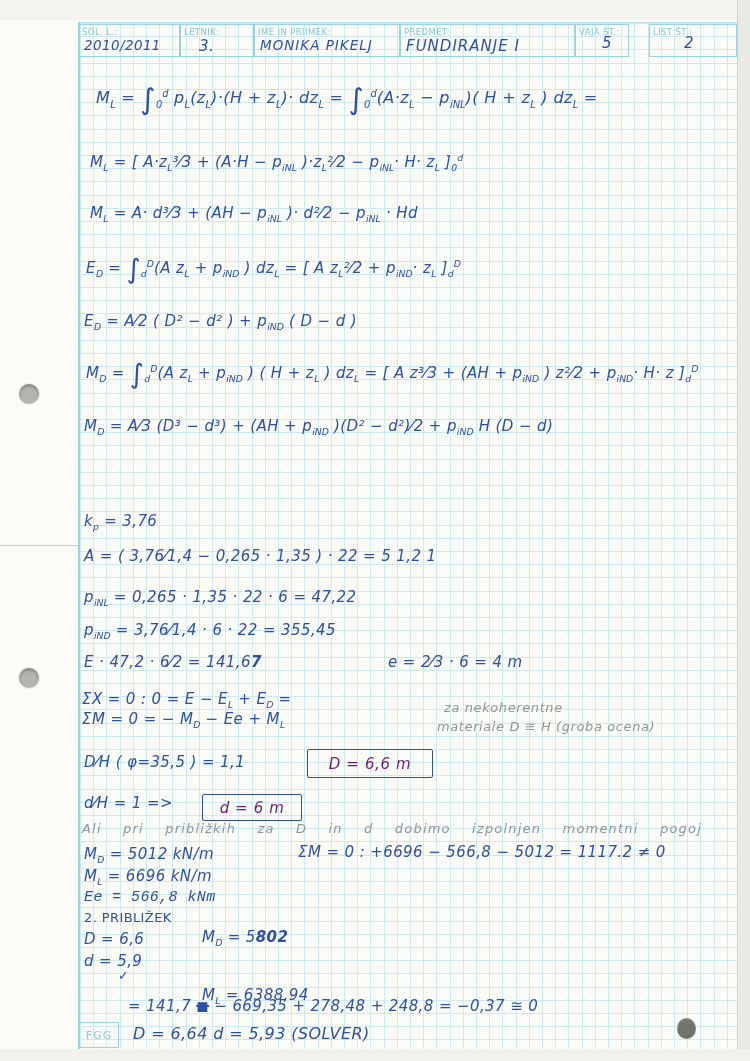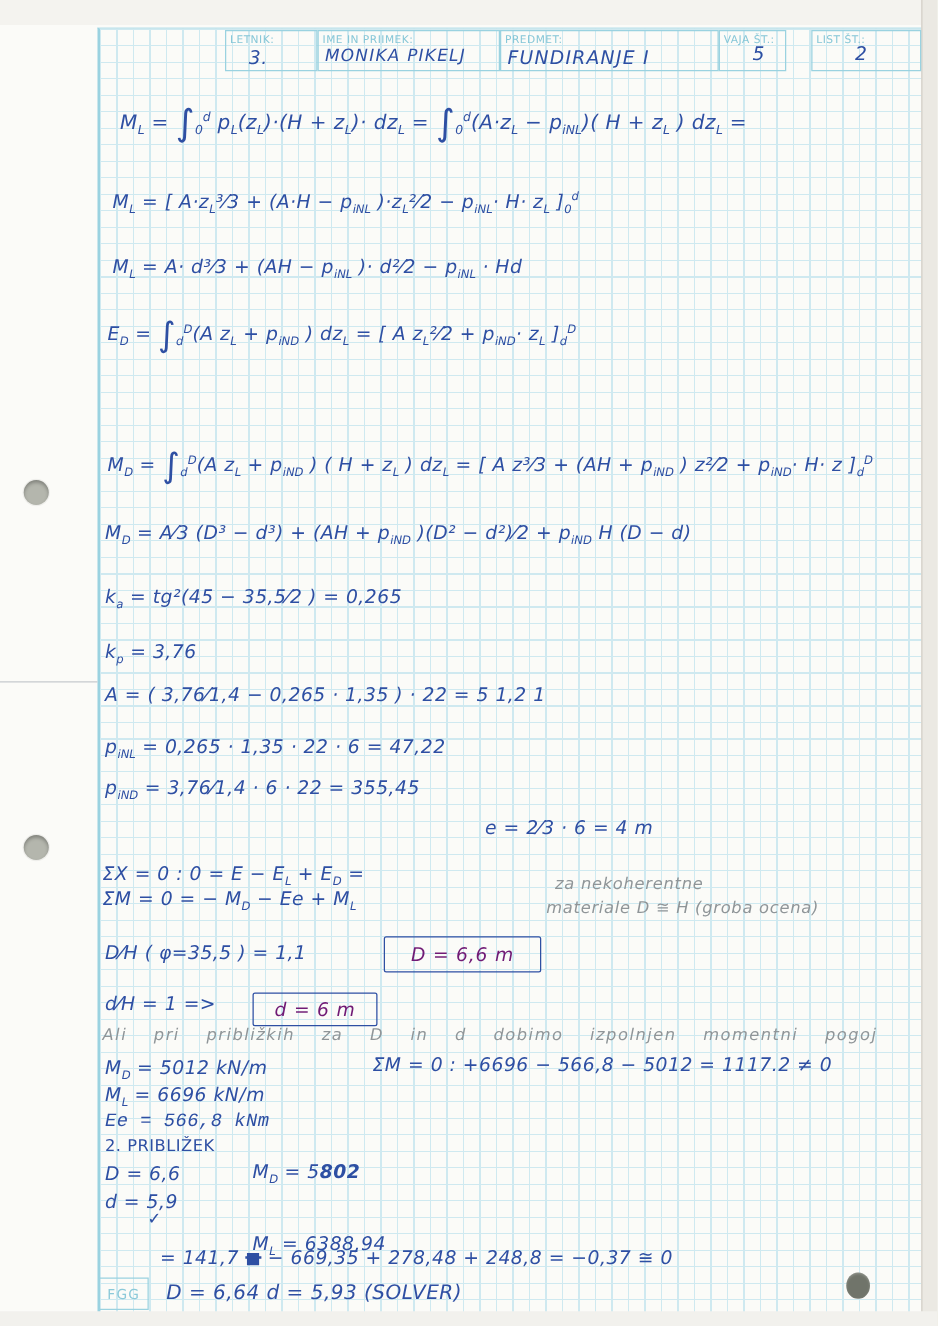--- a/index.html
+++ b/index.html
@@ -45,20 +45,24 @@
 </head>
 <body>
 
 <div class="page">
   <div class="edge-top"></div>
   <div class="grid"></div>
   <div class="edge-right"></div>
   <div class="edge-bottom"></div>
   <div class="margin-line"></div>
 
+  <div class="cell" style="left:78px;width:102px;">
+    <div class="lbl">ŠOL. L.:</div>
+    <div class="val hw" style="position:static;font-size:13.5px;">2010/2011</div>
+  </div>
   <div class="cell" style="left:180px;width:74px;">
     <div class="lbl">LETNIK:</div>
     <div class="val hw" style="position:static;margin-left:18px;">3.</div>
   </div>
   <div class="cell" style="left:400px;width:175px;">
     <div class="lbl">PREDMET:</div>
     <div class="val hw" style="position:static;letter-spacing:1px;">FUNDIRANJE  I</div>
   </div>
   <div class="cell" style="left:254px;width:146px;">
     <div class="lbl">IME IN PRIIMEK:</div>
@@ -70,28 +74,29 @@
   </div>
   <div class="cell" style="left:649px;width:88px;">
     <div class="lbl">LIST ŠT.:</div>
     <div class="val hw" style="position:static;margin-left:34px;margin-top:-3px;">2</div>
   </div>
 
   <div class="hw fmt big" style="left:96px;top:88px;">M<sub>L</sub> =  <span class="int">∫</span><sub>0</sub><sup>d</sup> p<sub>L</sub>(z<sub>L</sub>)·(H + z<sub>L</sub>)· dz<sub>L</sub> = <span class="int">∫</span><sub>0</sub><sup>d</sup>(A·z<sub>L</sub> − p<sub>iNL</sub>)( H + z<sub>L</sub> ) dz<sub>L</sub> =</div>
   <div class="hw fmt" style="left:90px;top:152px;">M<sub>L</sub> = [ A·z<sub>L</sub>³⁄3  +  (A·H − p<sub>iNL</sub> )·z<sub>L</sub>²⁄2  −  p<sub>iNL</sub>· H·  z<sub>L</sub> ]<sub>0</sub><sup>d</sup></div>
   <div class="hw fmt" style="left:90px;top:204px;">M<sub>L</sub> =  A· d³⁄3  + (AH − p<sub>iNL</sub> )· d²⁄2   −   p<sub>iNL</sub> · Hd</div>
   <div class="hw fmt" style="left:86px;top:258px;">E<sub>D</sub> =  <span class="int">∫</span><sub>d</sub><sup>D</sup>(A z<sub>L</sub> +  p<sub>iND</sub> ) dz<sub>L</sub>  = [ A z<sub>L</sub>²⁄2  + p<sub>iND</sub>· z<sub>L</sub> ]<sub>d</sub><sup>D</sup></div>
+  <div class="hw fmt" style="left:84px;top:312px;">E<sub>D</sub> =  A⁄2 ( D² − d² ) +   p<sub>iND</sub> ( D − d )</div>
   <div class="hw fmt" style="left:86px;top:363px;">M<sub>D</sub> =  <span class="int">∫</span><sub>d</sub><sup>D</sup>(A z<sub>L</sub> +  p<sub>iND</sub> ) ( H + z<sub>L</sub> ) dz<sub>L</sub>  = [ A z³⁄3  + (AH +  p<sub>iND</sub> ) z²⁄2  + p<sub>iND</sub>· H· z ]<sub>d</sub><sup>D</sup></div>
   <div class="hw fmt" style="left:84px;top:417px;">M<sub>D</sub> =  A⁄3  (D³ − d³) + (AH +  p<sub>iND</sub> )(D² − d²)⁄2   +   p<sub>iND</sub> H (D − d)</div>
 
-  <div class="hw fmt" style="left:84px;top:468px;">k<sub>a</sub> = tg²(45 −  35,5⁄2 ) =  0,265</div>
   <div class="hw fmt" style="left:84px;top:512px;">k<sub>p</sub> =  3,76</div>
   <div class="hw fmt" style="left:84px;top:547px;">A = ( 3,76⁄1,4  −  0,265 · 1,35 ) · 22 =   5 1,2 1</div>
   <div class="hw fmt" style="left:84px;top:588px;">p<sub>iNL</sub> =  0,265 · 1,35 · 22 · 6 =   47,22</div>
   <div class="hw fmt" style="left:84px;top:621px;">p<sub>iND</sub>  =   3,76⁄1,4 · 6 · 22  =   355,45</div>
+  <div class="hw fmt" style="left:84px;top:653px;">E ·  47,2 ·  6⁄2  =  141,6<b>7</b></div>
   <div class="hw fmt" style="left:388px;top:653px;">e = 2⁄3 · 6 =  4 m</div>
 
   <div class="hw fmt" style="left:82px;top:690px;">ΣX = 0 : 0 = E − E<sub>L</sub> + E<sub>D</sub> =</div>
   <div class="hw fmt" style="left:82px;top:710px;">ΣM = 0 =  − M<sub>D</sub>  −  Ee  + M<sub>L</sub></div>
   <div class="pencil" style="left:444px;top:700px;">za  nekoherentne</div>
   <div class="pencil" style="left:437px;top:719px;">materiale    D ≅ H  (groba ocena)</div>
 
   <div class="hw fmt" style="left:84px;top:753px;">D⁄H ( φ=35,5 ) = 1,1</div>
   <div class="inkbox" style="left:307px;top:749px;width:124px;height:27px;">D = 6,6 m</div>
   <div class="hw fmt" style="left:84px;top:794px;">d⁄H  =  1   =&gt;</div>

